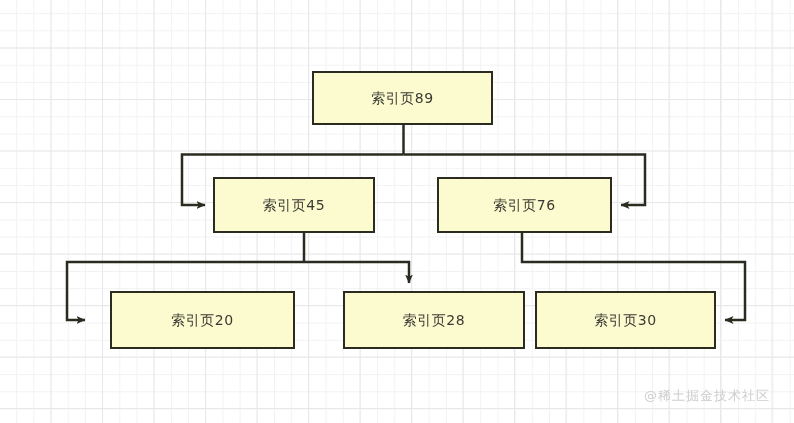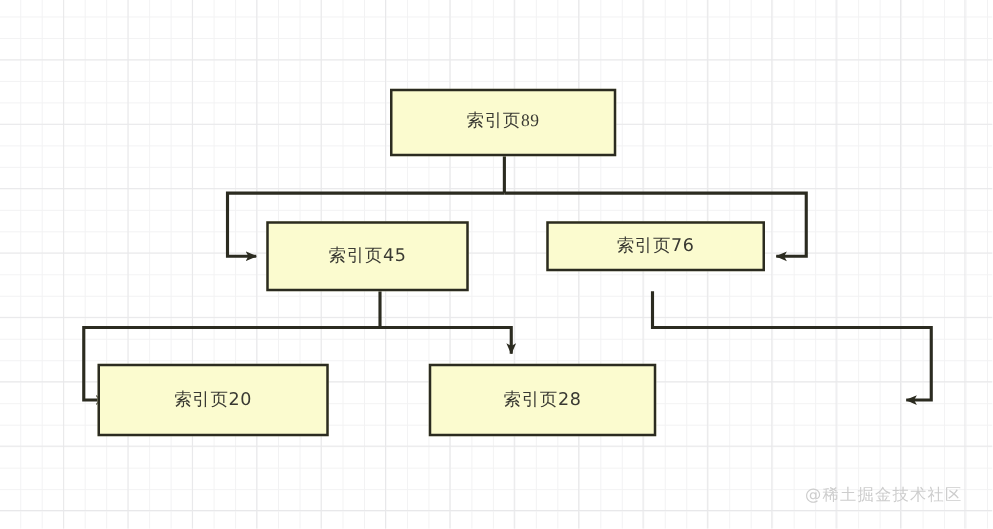--- a/index.html
+++ b/index.html
@@ -85,36 +85,39 @@
 
     <path d="M304,233 L304,262" fill="none" stroke="#2b2b20" stroke-width="2.5"></path>
 
     <path d="M304,262 L67,262 L67,320 L85,320" fill="none" stroke="#2b2b20" stroke-width="2.5" stroke-linejoin="miter" marker-end="url(#arrow-right)"></path>
 
     <path d="M304,262 L409,262 L409,283" fill="none" stroke="#2b2b20" stroke-width="2.5" stroke-linejoin="miter" marker-end="url(#arrow-down)"></path>
 
     <path d="M522,233 L522,262 L745,262 L745,320 L725,320" fill="none" stroke="#2b2b20" stroke-width="2.5" stroke-linejoin="miter" marker-end="url(#arrow-left)"></path>
   </svg>
 
-  <div class="node" style="left:312px; top:71px; width:181px; height:54px;font-family:Liberation Serif, serif;">
+  <div class="node" style="left:312px; top:71px; width:181px; height:54px;">
     <span class="node-label">索引页89</span>
   </div>
 
   <div class="node" style="left:213px; top:177px; width:162px; height:56px;">
     <span class="node-label">索引页45</span>
   </div>
 
-  <div class="node" style="left:437px; top:177px; width:175px; height:40px;text-align:center;">
+  <div class="node" style="left:437px; top:177px; width:175px; height:56px;text-align:center;">
     <span class="node-label">索引页76</span>
   </div>
 
-  <div class="node" style="left:78px; top:291px; width:185px; height:58px;">
+  <div class="node" style="left:110px; top:291px; width:185px; height:58px;">
     <span class="node-label">索引页20</span>
   </div>
 
   <div class="node" style="left:315px; top:291px; width:182px; height:58px;margin-left:28px;">
     <span class="node-label">索引页28</span>
   </div>
 
+  <div class="node" style="left:535px; top:291px; width:181px; height:58px;">
+    <span class="node-label">索引页30</span>
+  </div>
 
   <div id="watermark">@稀土掘金技术社区</div>
 
 </div>
 
 </body></html>

